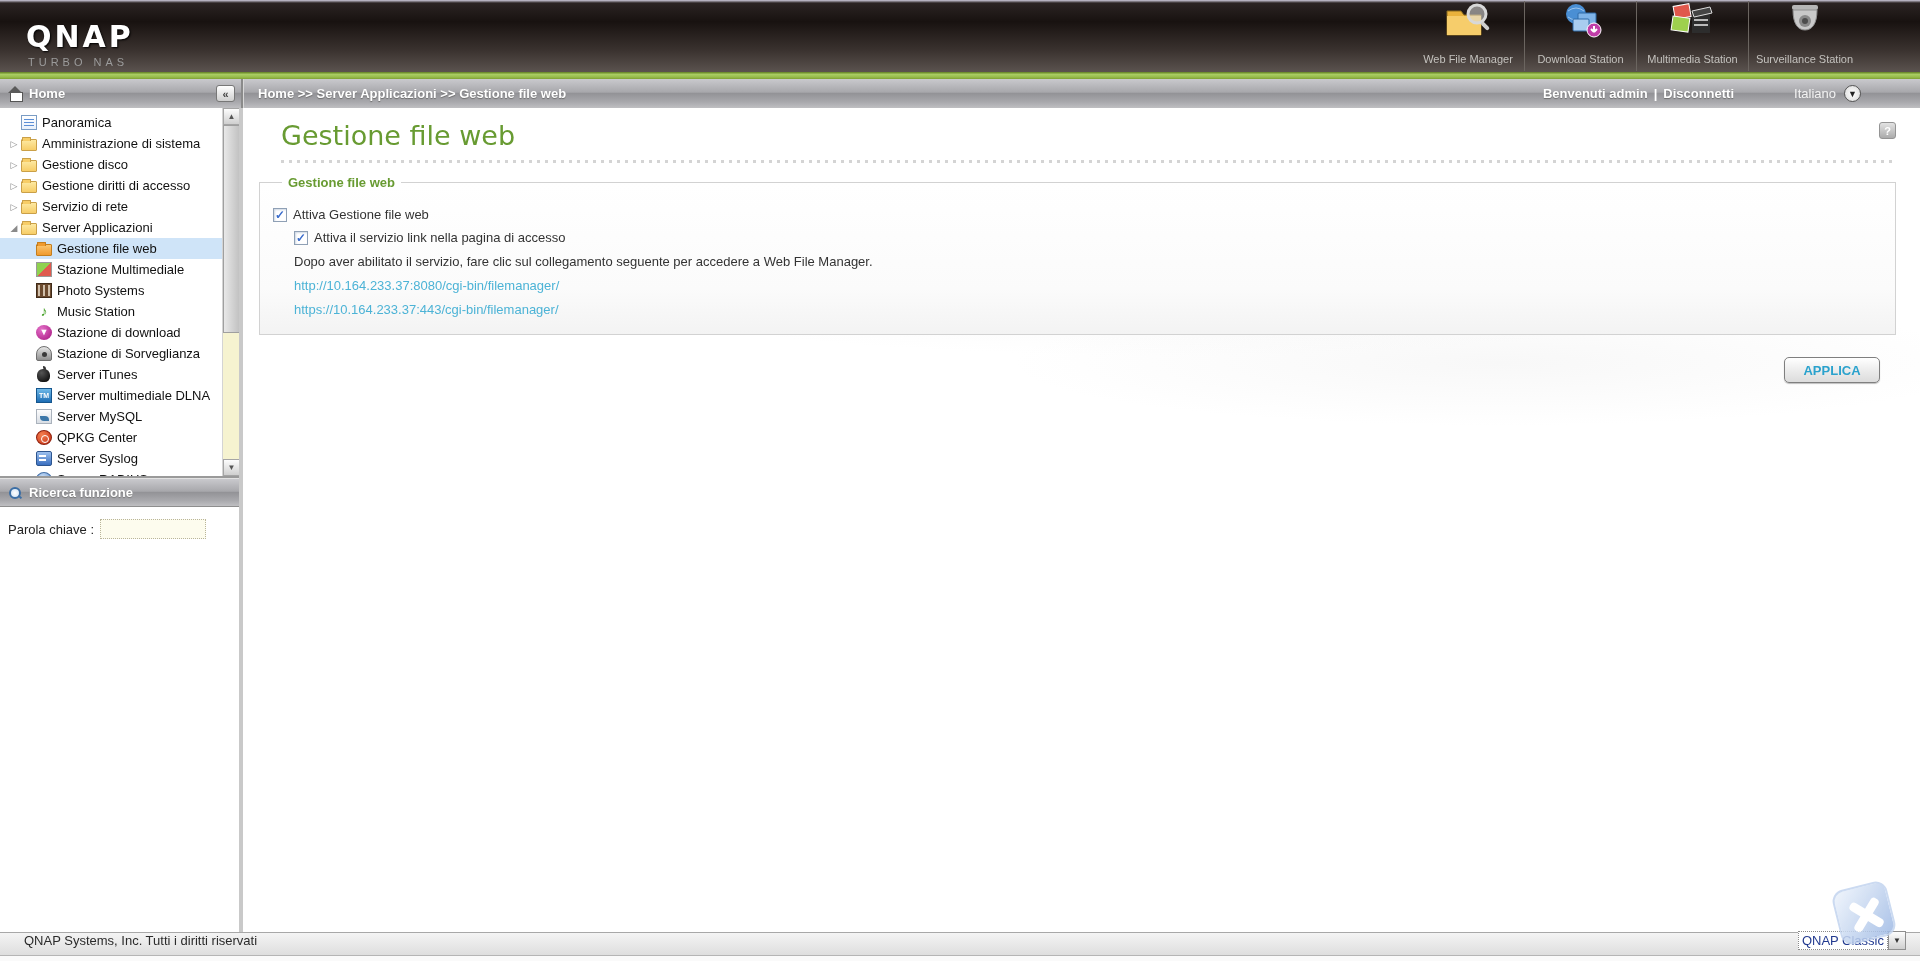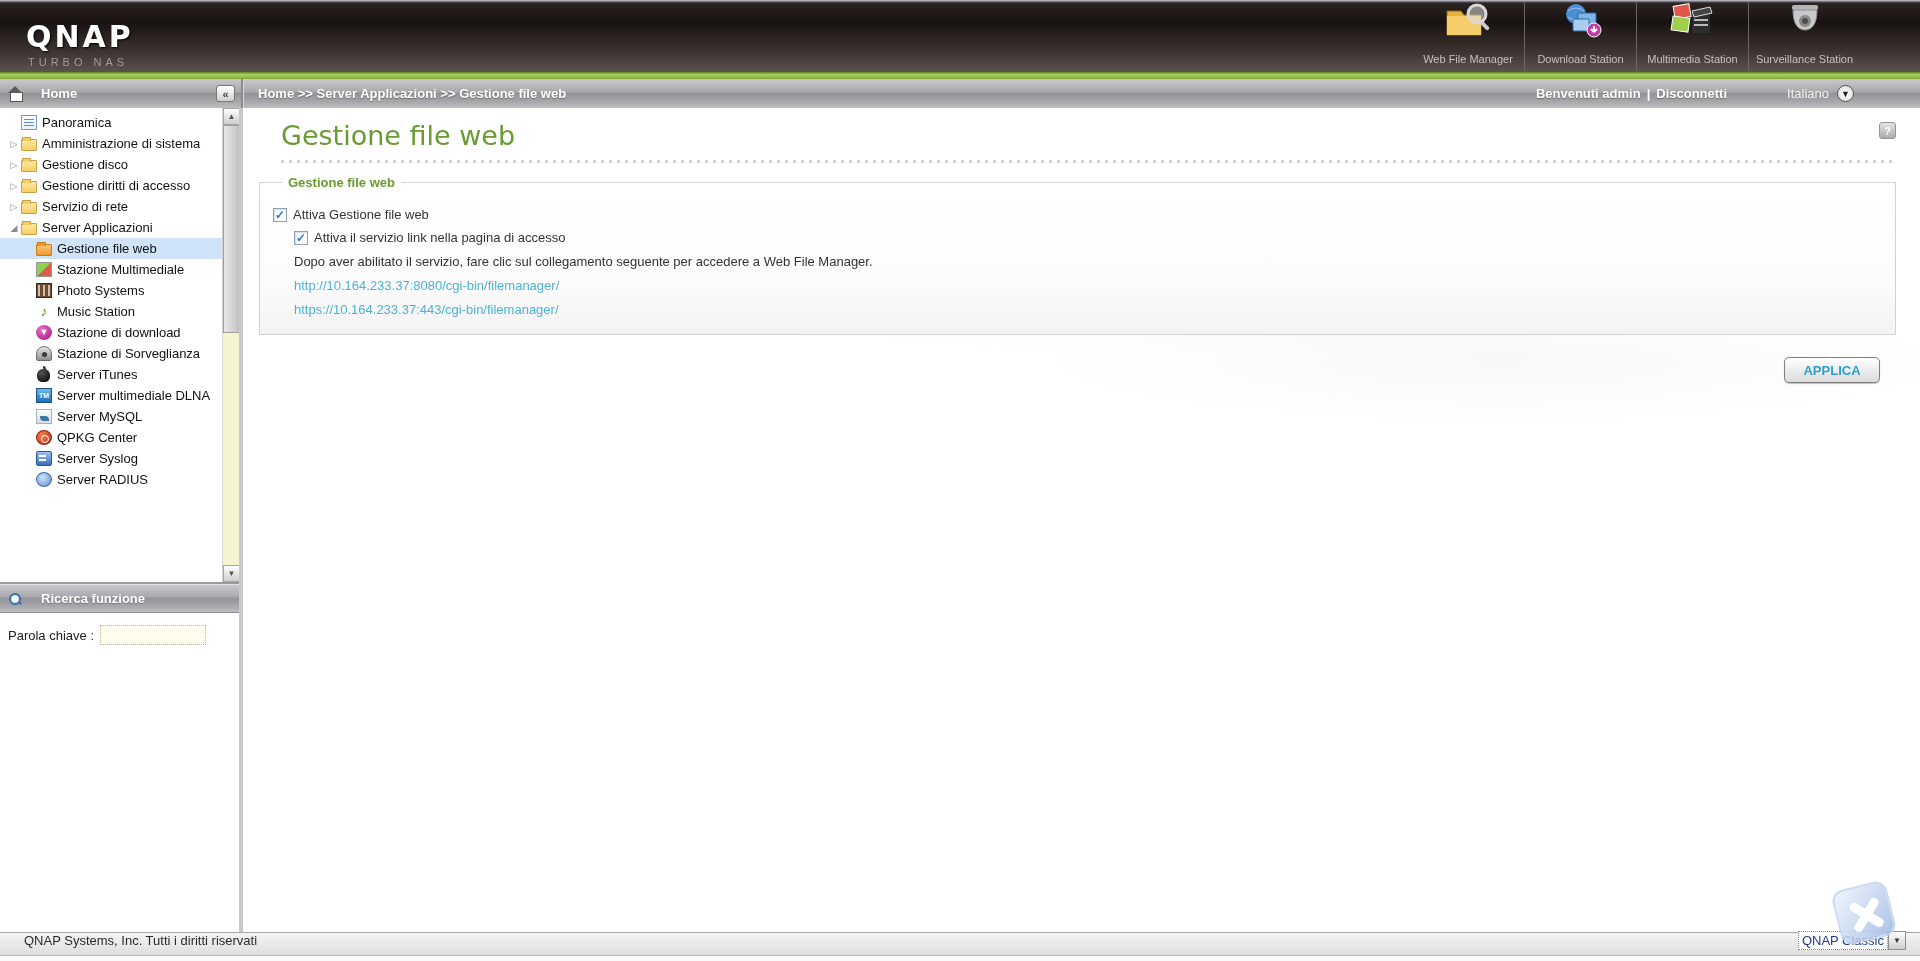--- a/index.html
+++ b/index.html
@@ -21,45 +21,45 @@
   .launcher + .launcher { border-left:1px solid #6b6560; }
   .launcher .lt { color:#c3c1bd; font-size:11px; margin-top:8px; white-space:nowrap; }
   .launcher svg { width:54px; height:40px; }
 
   
   .green-line { position:absolute; left:0; top:72px; width:1920px; height:7px;
     background:linear-gradient(to bottom,#5f7d22 0,#a9cd62 35%,#95ba4a 75%,#7ea034 100%); }
 
   
   .header-row { position:absolute; left:0; top:79px; width:1920px; height:29px; display:flex; }
-  .gloss-bar { background:linear-gradient(to bottom,#c9c9cd 0,#a8a8ac 45%,#939397 50%,#a9a9ad 80%,#bfbfc2 100%);gap:12px; }
+  .gloss-bar { background:linear-gradient(to bottom,#c9c9cd 0,#a8a8ac 45%,#939397 50%,#a9a9ad 80%,#bfbfc2 100%); }
   .side-head { width:243px; height:29px; display:flex; align-items:center; padding:0 6px 0 8px;
     border-right:2px solid #8a8a8a; }
   .side-head .hicon { margin-right:6px; }
   .side-head .htxt { color:#fff; font-weight:bold; font-size:13px; text-shadow:0 1px 1px #777; flex:1; }
   .collapse-btn { width:19px; height:17px; border:1px solid #777; border-radius:3px;
     background:linear-gradient(#fff,#cfcfcf); color:#444; font-size:11px; font-weight:bold;
     display:flex; align-items:center; justify-content:center; cursor:pointer; }
-  .crumb-bar { flex:1; height:29px; display:flex; align-items:center; padding:0 30px 0 14px;
+  .crumb-bar { flex:1; height:29px; display:flex; align-items:center; padding:0 23px 0 14px;
     border-left:1px solid #d8d8d8; }
   .crumbs { color:#fff; font-weight:bold; font-size:13px; text-shadow:0 1px 1px #6e6e6e; }
   .crumbs span { cursor:pointer; }
   .crumb-right { margin-left:auto; display:flex; align-items:center; color:#fff; font-size:13px; }
   .welcome { font-weight:bold; text-shadow:0 1px 1px #6e6e6e; }
   .pipe { font-weight:bold; margin:0 6px; }
   .logout { font-weight:bold; cursor:pointer; text-shadow:0 1px 1px #6e6e6e; }
   .lang { margin-left:60px; margin-right:36px; display:flex; align-items:center; color:#f2f2f2; }
   .lang-arrow { width:17px; height:17px; border-radius:50%; background:radial-gradient(#fff, #d8d8d8);
     border:1px solid #555; margin-left:8px; display:flex; align-items:center; justify-content:center;
     font-size:9px; color:#222; cursor:pointer; }
 
   
   .body-row { position:absolute; left:0; top:108px; width:1920px; height:824px; display:flex; }
   .sidebar { width:243px; background:#fff; border-right:4px solid #c9c9c9; display:flex; flex-direction:column; }
-  .tree-panel { position:relative; height:476px; background:#fff; border-bottom:2px solid #9a9a9a; overflow:hidden; }
+  .tree-panel { position:relative; height:370px; background:#fff; border-bottom:2px solid #9a9a9a; overflow:hidden; }
   .tree-rows { position:absolute; left:0; top:4px; right:17px; }
   .trow { height:21px; display:flex; align-items:center; font-size:13px; color:#111;
     white-space:nowrap; cursor:pointer; padding-left:7px; }
   .trow.selected { background:#cfe4f8; }
   .trow .expander { width:14px; font-size:9px; color:#8a8a8a; text-align:center; flex:none; }
   .trow.lvl1 { padding-left:36px; }
   .trow .tlabel { margin-left:5px; }
 
   .ticon { width:16px; height:15px; flex:none; position:relative; display:inline-block; }
   .ti-overview { background:linear-gradient(#fff,#e8f0fa); border:1px solid #7a9cc4; }

